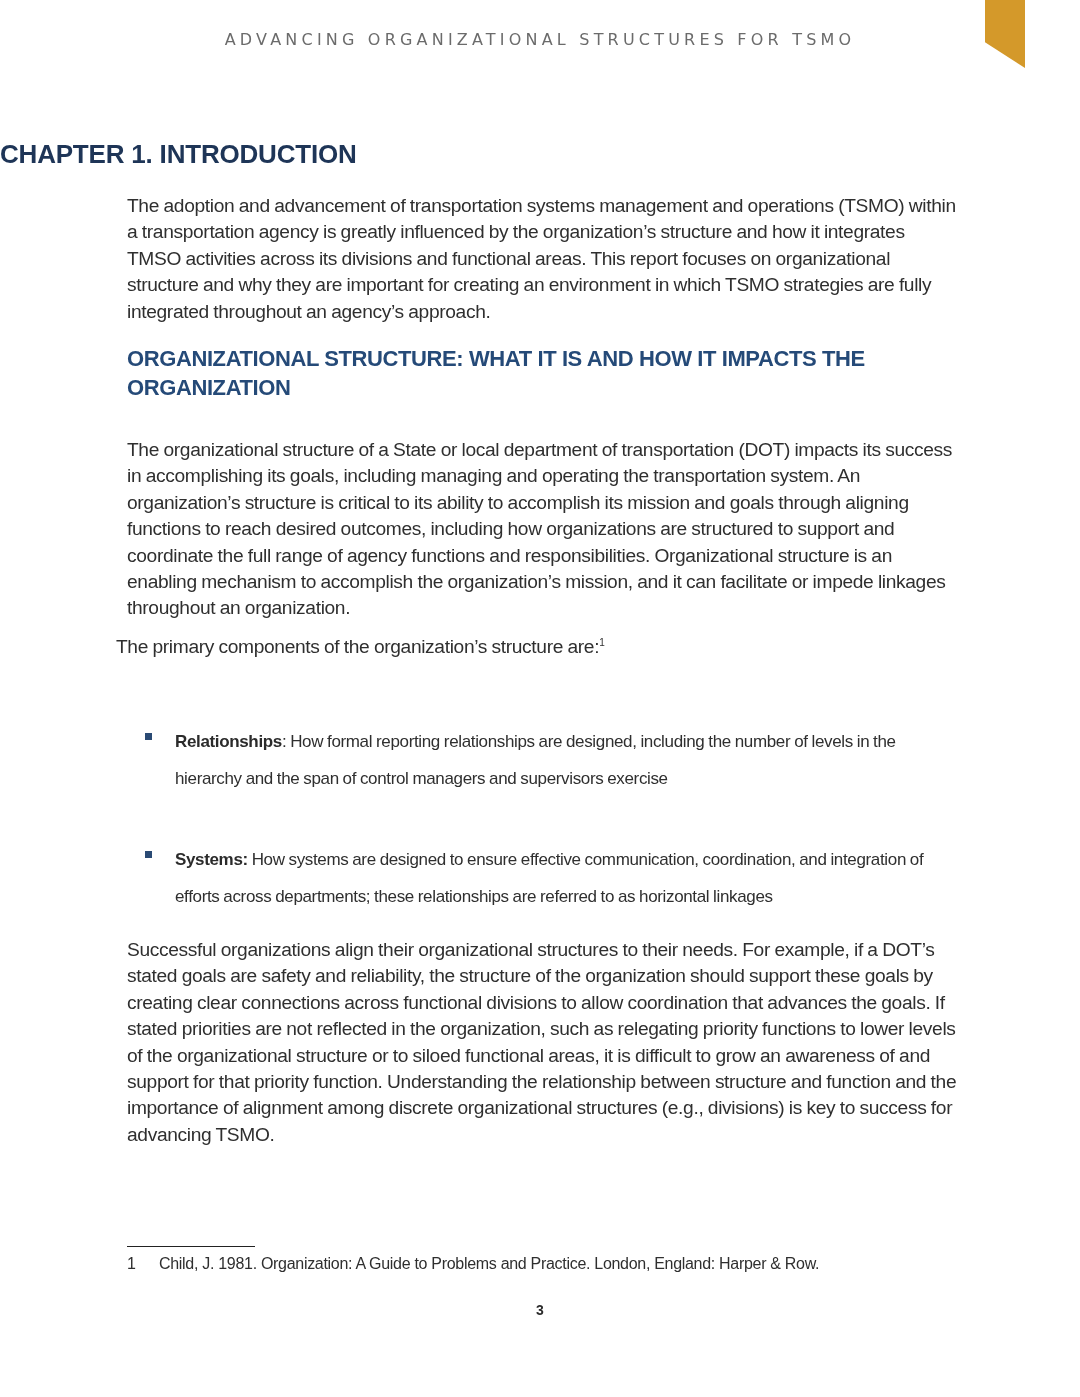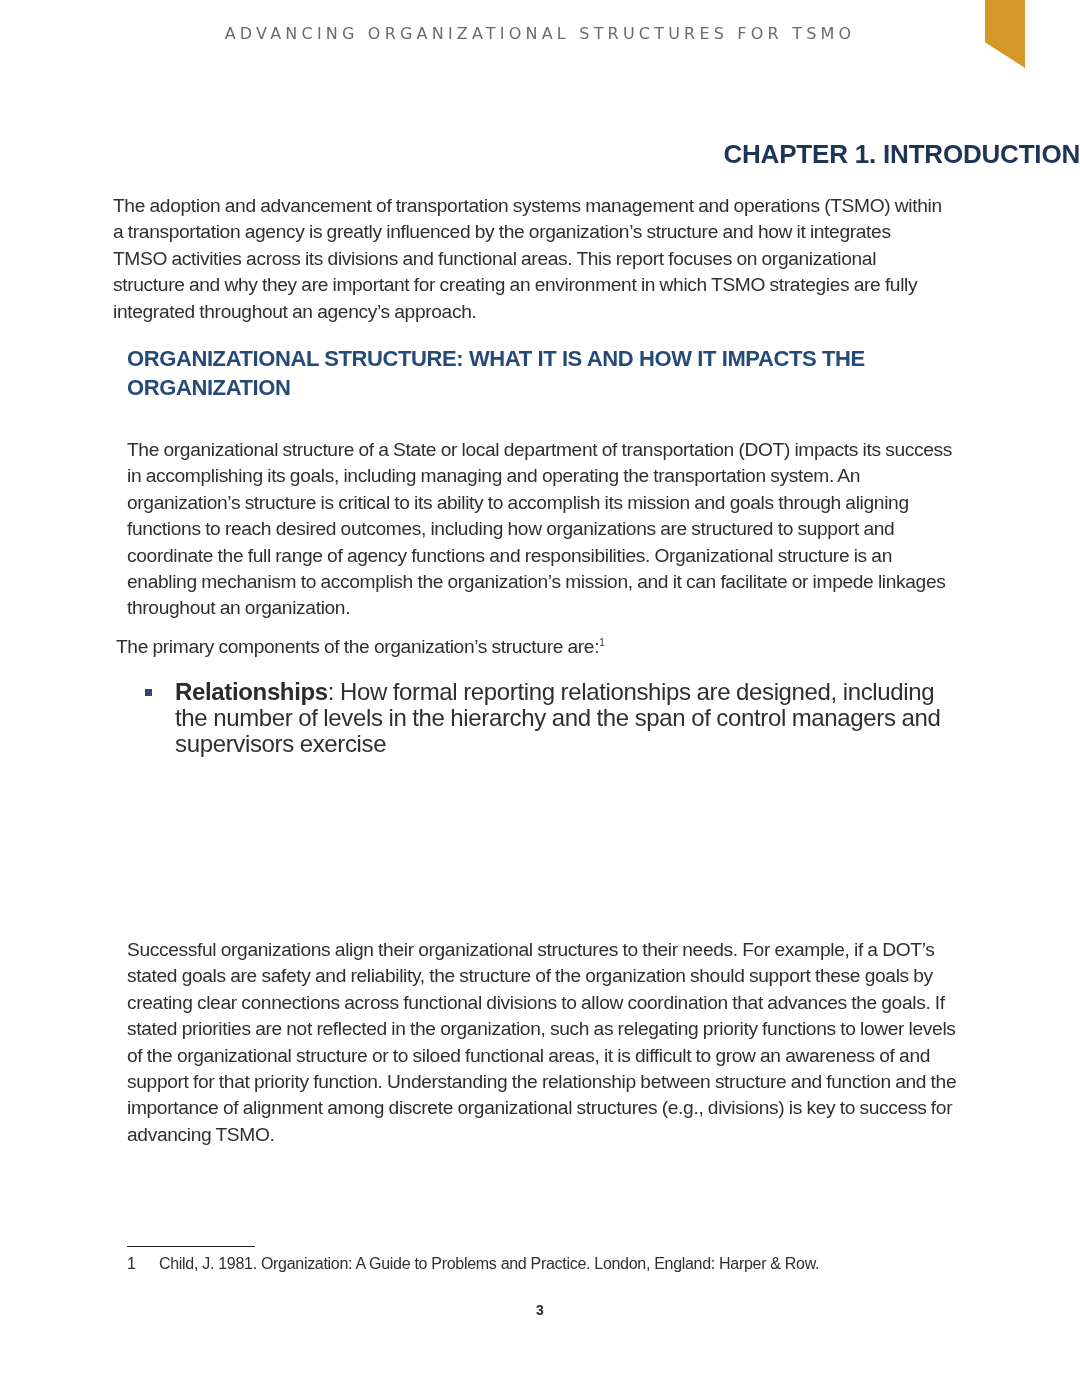--- a/index.html
+++ b/index.html
@@ -10,21 +10,21 @@
     body {
       width: 1080px;
       height: 1397px;
       position: relative;
       overflow: hidden;
       font-family: "Liberation Sans", "DejaVu Sans", sans-serif;
       color: #2b2b2b;
     }
     .running-header {
       position: absolute;
-      top: 24px;
+      top: 30px;
       left: 0;
       width: 1080px;
       text-align: center;
       font-size: 16px;
       letter-spacing: 4.2px;
       color: #6b6b6b;
       font-family: "DejaVu Sans", sans-serif;
       font-weight: normal;
     }
     .gold-tab {
@@ -34,29 +34,29 @@
       width: 40px;
       height: 68px;
       background: #d4992a;
       clip-path: polygon(0 0, 100% 0, 100% 100%, 0 62%);
     }
     .chapter-title {
       position: absolute;
       top: 122px;
       left: 0;
       width: 1080px;
-      text-align: right;
+      text-align: left;
       font-size: 26px;
       font-weight: bold;
       color: #1e3557;
       letter-spacing: -0.2px;
     }
     .content {
       position: absolute;
-      left: 113px;
+      left: 127px;
       top: 193px;
       width: 830px;
     }
     p.body {
       margin: 0;
       font-size: 19.2px;
       line-height: 26.4px;
       color: #2f2f2f;
       letter-spacing: -0.35px;
       word-spacing: -0.5px;
@@ -97,26 +97,27 @@
       left: 127px;
       top: 679px;
       width: 830px;
       margin: 0;
       padding: 0;
       list-style: none;
     }
     ul.components li {
       position: relative;
       padding-left: 48px;
-      font-size: 24px;
-      line-height: 26px;
+      font-size: 17px;
+      line-height: 37px;
       color: #2f2f2f;
       letter-spacing: -0.35px;
       word-spacing: -0.5px;
       margin-bottom: 9px;
+      margin-top: 44px;
     }
     ul.components li .bullet {
       position: absolute;
       left: 18px;
       top: 10px;
       width: 7px;
       height: 7px;
       background: #2a4a74;
     }
     ul.components li .term {
@@ -184,20 +185,24 @@
 
 <div class="block3">
   <p class="body"><span>The primary components of the organization’s structure are:</span><span class="sup">1</span></p>
 </div>
 
 <ul class="components">
   <li>
     <span class="bullet"></span>
     <span class="term">Relationships</span><span>: </span><span>How formal reporting relationships are designed, including the number of levels in the hierarchy and the span of control managers and supervisors exercise</span>
   </li>
+  <li>
+    <span class="bullet"></span>
+    <span class="term">Systems:</span><span> </span><span>How systems are designed to ensure effective communication, coordination, and integration of efforts across departments; these relationships are referred to as horizontal linkages</span>
+  </li>
 </ul>
 
 <div class="block4">
   <p class="body">Successful organizations align their organizational structures to their needs. For example, if a DOT’s stated goals are safety and reliability, the structure of the organization should support these goals by creating clear connections across functional divisions to allow coordination that advances the goals. If stated priorities are not reflected in the organization, such as relegating priority functions to lower levels of the organizational structure or to siloed functional areas, it is difficult to grow an awareness of and support for that priority function. Understanding the relationship between structure and function and the importance of alignment among discrete organizational structures (e.g., divisions) is key to success for advancing TSMO.</p>
 </div>
 
 <div class="footnote-rule"></div>
 <div class="footnote">
   <span class="fn-num">1</span><span>Child, J. 1981. Organization: </span><span class="fn-italic">A Guide to Problems and Practice</span><span>. London, England: Harper &amp; Row.</span>
 </div>

